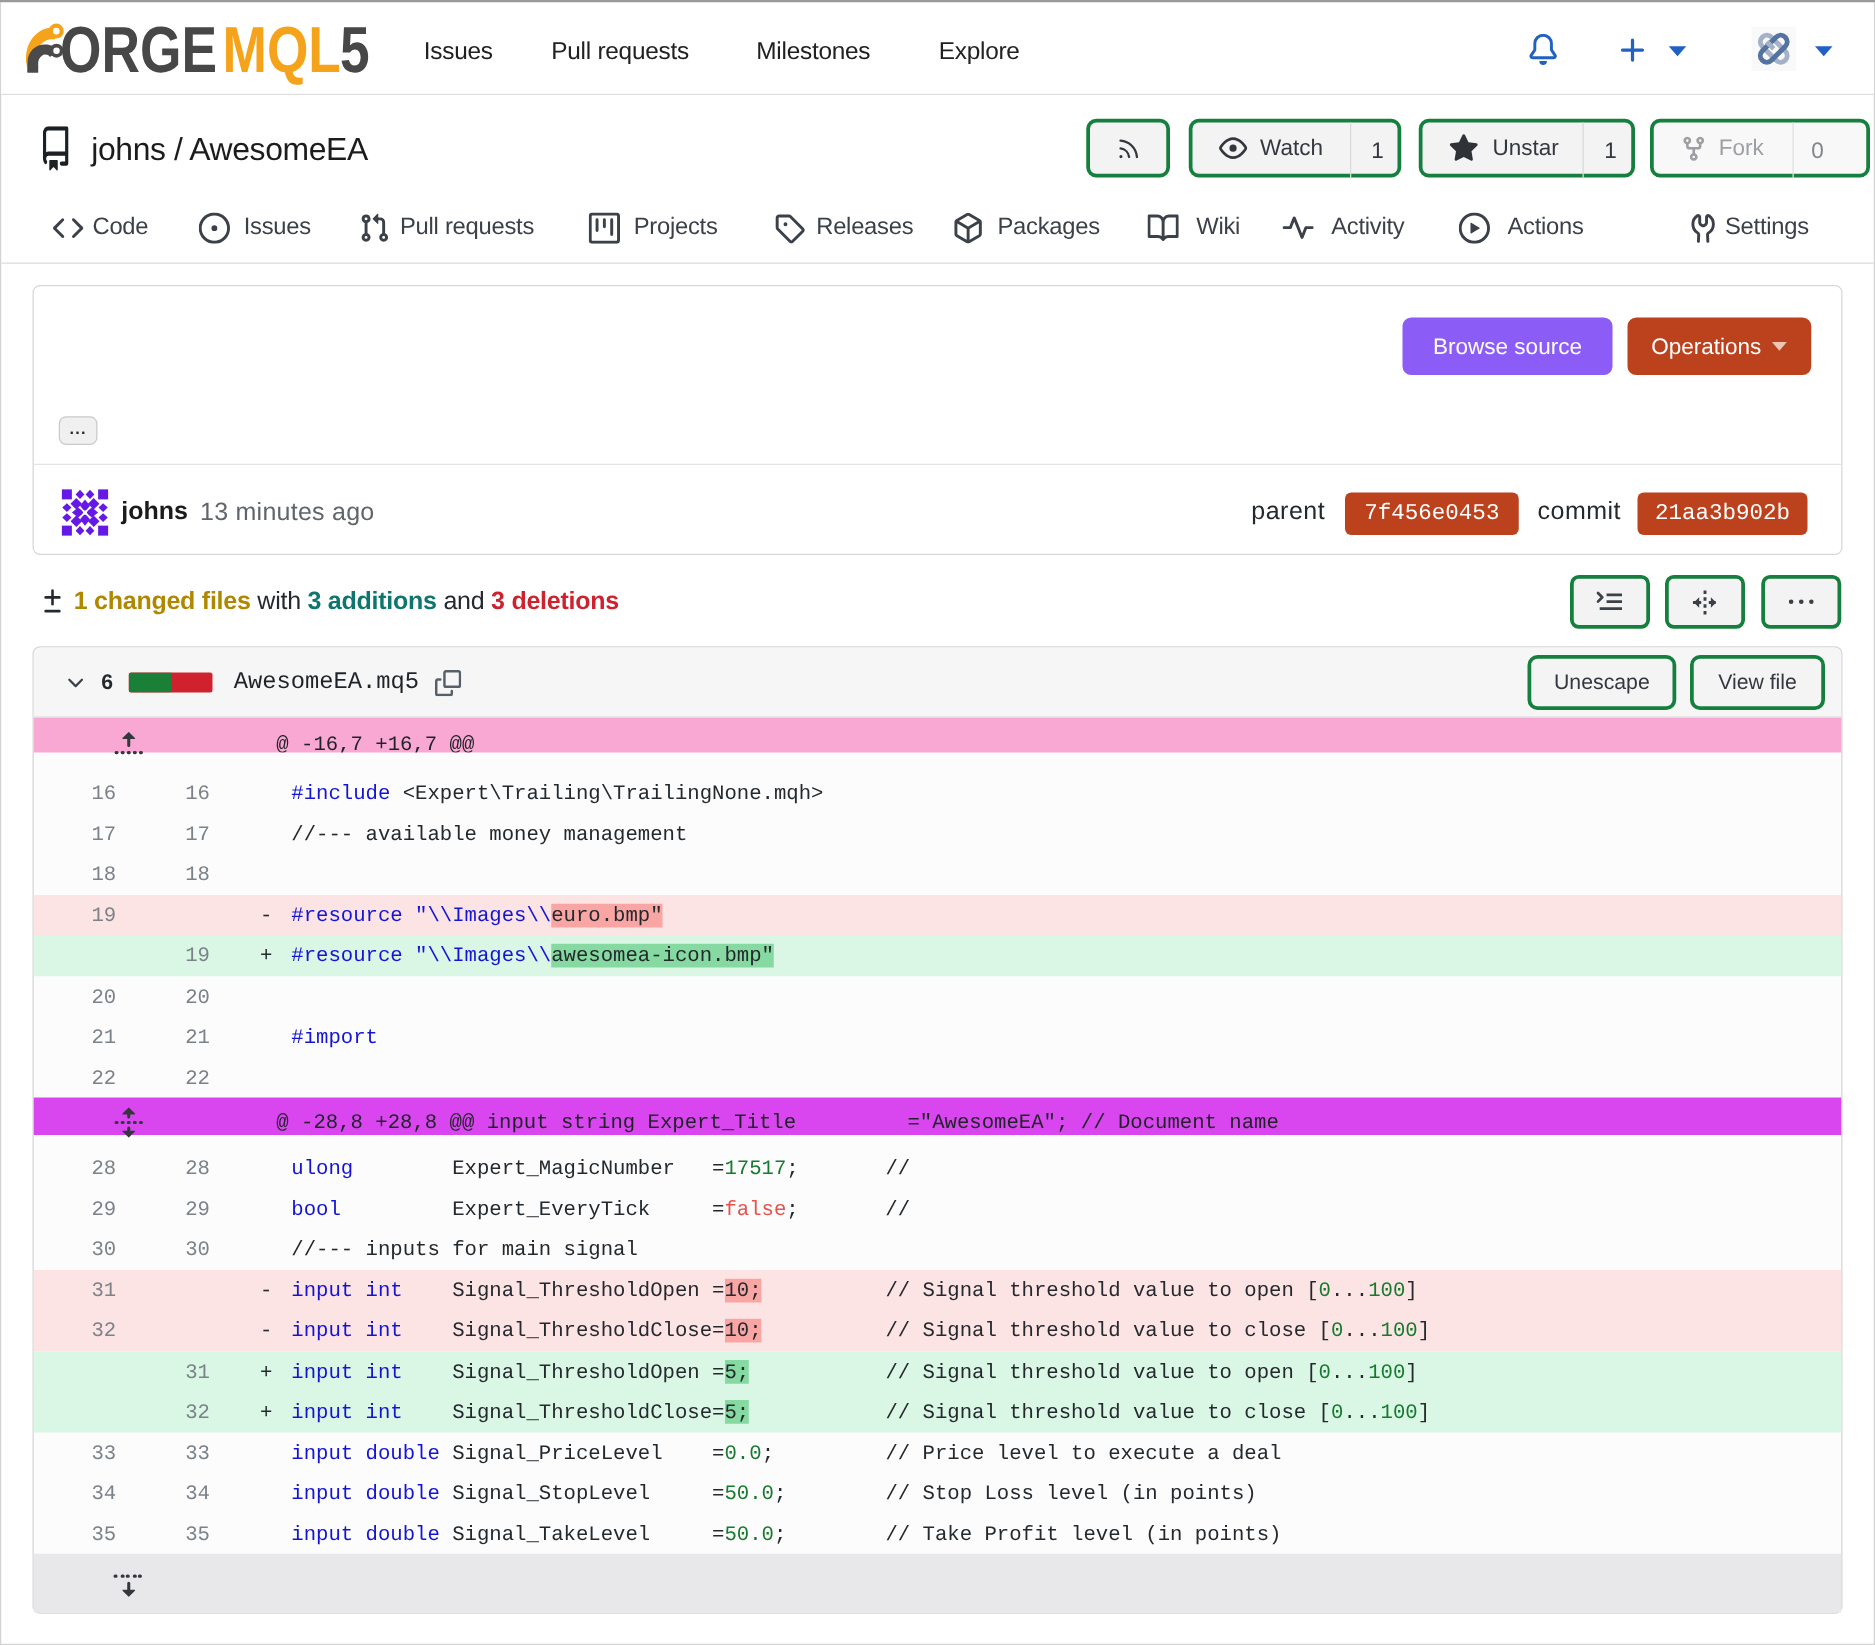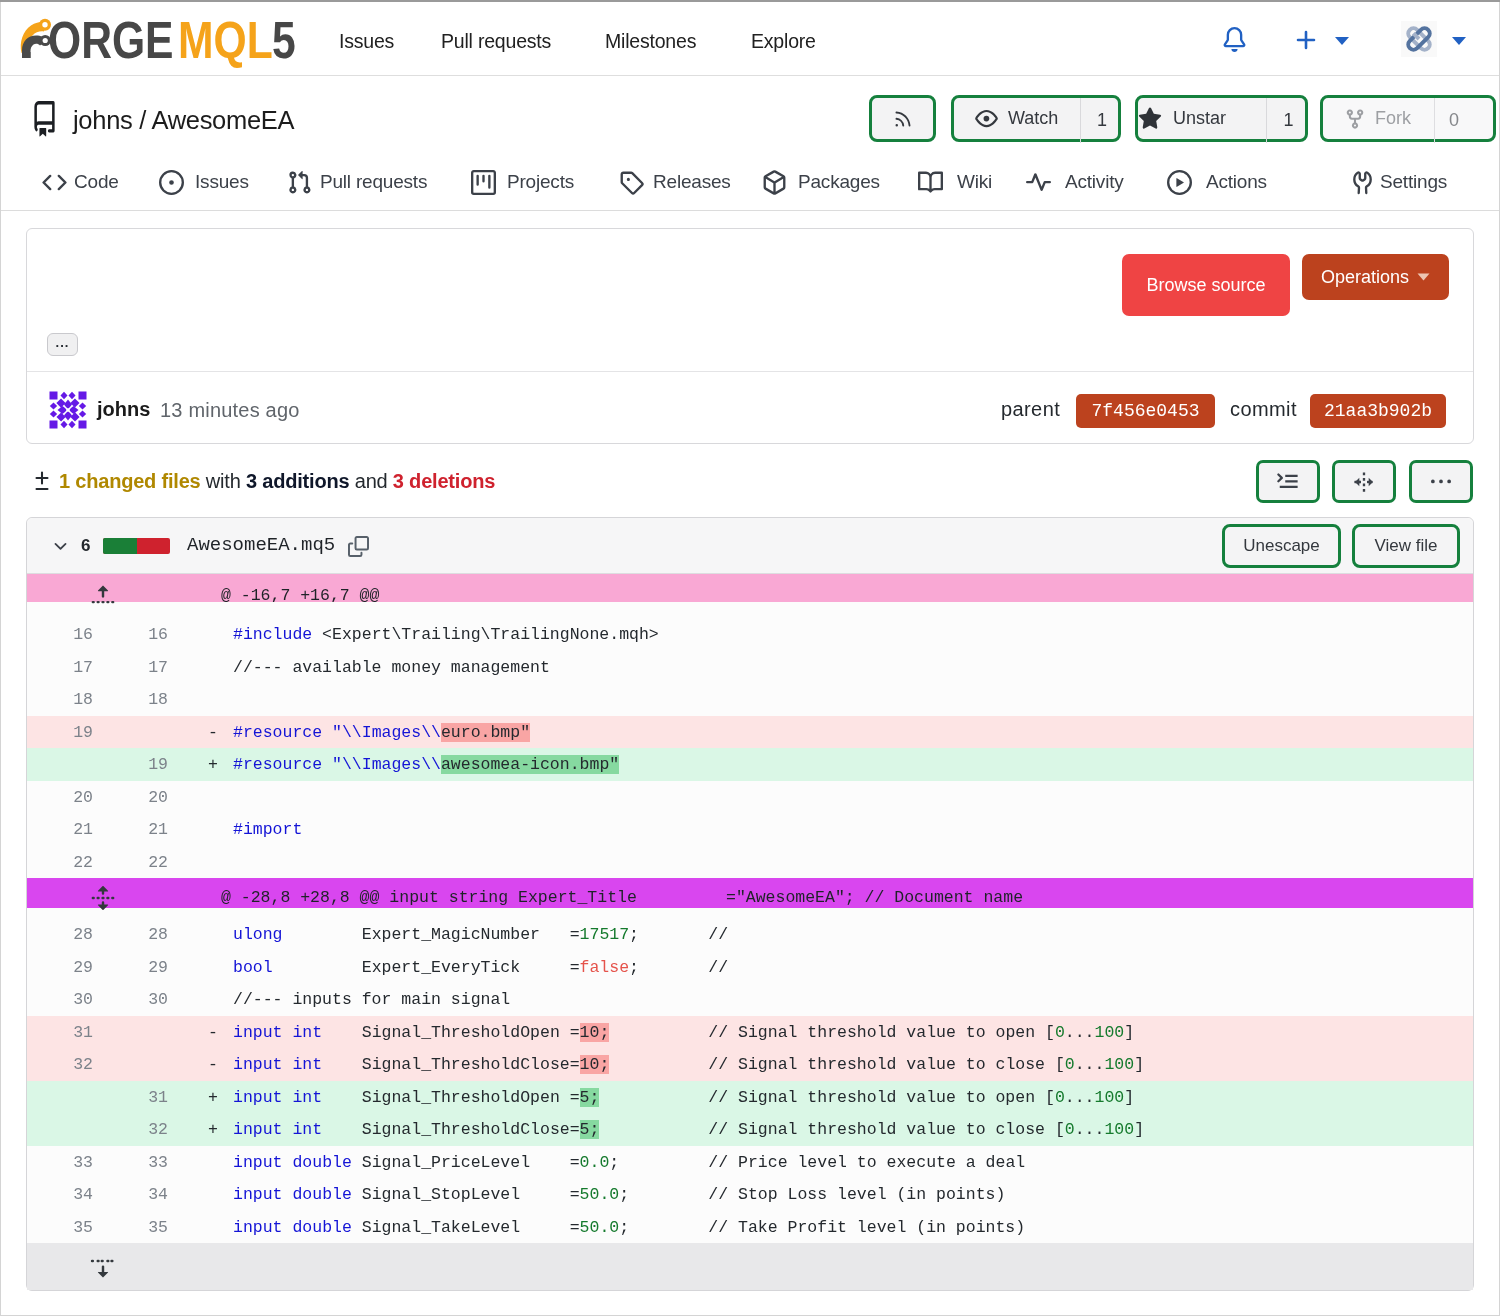--- a/index.html
+++ b/index.html
@@ -67,21 +67,21 @@
     </svg>
   </div>
 <div class="btn" style="left:951px;top:95px;width:170px;height:47px;justify-content:flex-start;padding-left:21px">
     <svg style="" width="23" height="23" viewBox="0 0 16 16">
       <path fill="#34383e" fill-rule="evenodd" d="M8 2c1.981 0 3.671.992 4.933 2.078 1.27 1.091 2.187 2.345 2.637 3.023a1.62 1.62 0 0 1 0 1.798c-.45.678-1.367 1.932-2.637 3.023C11.67 13.008 9.981 14 8 14c-1.981 0-3.671-.992-4.933-2.078C1.797 10.83.88 9.576.43 8.898a1.62 1.62 0 0 1 0-1.798c.45-.677 1.367-1.931 2.637-3.022C4.33 2.992 6.019 2 8 2ZM1.679 7.932a.12.12 0 0 0 0 .136c.411.622 1.241 1.75 2.366 2.717C5.176 11.758 6.527 12.5 8 12.5c1.473 0 2.825-.742 3.955-1.715 1.124-.967 1.954-2.096 2.366-2.717a.12.12 0 0 0 0-.136c-.412-.621-1.242-1.75-2.366-2.717C10.824 4.242 9.473 3.5 8 3.5c-1.473 0-2.825.742-3.955 1.715-1.124.967-1.954 2.096-2.366 2.717ZM8 10a2 2 0 1 1-.001-3.999A2 2 0 0 1 8 10Z"></path>
     </svg>
     <span style="margin-left:10px">Watch</span>
 <div class="abs" style="left:126px;top:0;width:1px;height:45px;background:#d9d9dc"></div>
 <div class="abs" style="left:127px;top:0;width:42px;height:45px;display:flex;align-items:center;justify-content:center">1</div>
   </div>
-<div class="btn" style="left:1135px;top:95px;width:173px;height:47px;justify-content:flex-start;">
+<div class="btn" style="left:1135px;top:95px;width:173px;height:47px;justify-content:flex-start;padding-left:21px">
     <svg style="" width="24" height="24" viewBox="0 0 16 16">
       <path fill="#2f3338" fill-rule="evenodd" d="M8 .25a.75.75 0 0 1 .673.418l1.882 3.815 4.21.612a.75.75 0 0 1 .416 1.279l-3.046 2.97.719 4.192a.751.751 0 0 1-1.088.791L8 12.347l-3.766 1.98a.75.75 0 0 1-1.088-.79l.72-4.194L.818 6.374a.75.75 0 0 1 .416-1.28l4.21-.611L7.327.668A.75.75 0 0 1 8 .25Z"></path>
     </svg>
     <span style="margin-left:11px">Unstar</span>
 <div class="abs" style="left:128px;top:0;width:1px;height:45px;background:#d9d9dc"></div>
 <div class="abs" style="left:129px;top:0;width:43px;height:45px;display:flex;align-items:center;justify-content:center">1</div>
   </div>
 <div class="btn" style="left:1320px;top:95px;width:176px;height:47px;background:#f8f8f9;color:#9d9fa3;justify-content:flex-start;padding-left:21px">
     <svg style="" width="22" height="22" viewBox="0 0 16 16">
       <path fill="#9d9fa3" fill-rule="evenodd" d="M5 5.372v.878c0 .414.336.75.75.75h4.5a.75.75 0 0 0 .75-.75v-.878a2.25 2.25 0 1 1 1.5 0v.878a2.25 2.25 0 0 1-2.25 2.25h-1.5v2.128a2.251 2.251 0 1 1-1.5 0V8.5h-1.5A2.25 2.25 0 0 1 3.5 6.25v-.878a2.25 2.25 0 1 1 1.5 0ZM5 3.25a.75.75 0 1 0-1.5 0 .75.75 0 0 0 1.5 0Zm6.75.75a.75.75 0 1 0 0-1.5.75.75 0 0 0 0 1.5Zm-3 8.75a.75.75 0 1 0-1.5 0 .75.75 0 0 0 1.5 0Z"></path>
@@ -125,21 +125,21 @@
 <div class="abs" style="left:1065px;top:171px;font-size:19px;letter-spacing:-0.2px;color:#3c4149">Activity</div>
 <svg style="left:1167px;top:170px;position:absolute;" width="25" height="25" viewBox="0 0 16 16">
     <path fill="#3c4149" fill-rule="evenodd" d="M8 0a8 8 0 1 1 0 16A8 8 0 0 1 8 0ZM1.5 8a6.5 6.5 0 1 0 13 0 6.5 6.5 0 0 0-13 0Zm4.879-2.773 4.264 2.559a.25.25 0 0 1 0 .428l-4.264 2.559A.25.25 0 0 1 6 10.559V5.442a.25.25 0 0 1 .379-.215Z"></path>
   </svg>
 <div class="abs" style="left:1206px;top:171px;font-size:19px;letter-spacing:-0.2px;color:#3c4149">Actions</div>
 <svg style="left:1350px;top:170px;position:absolute;" width="25" height="25" viewBox="0 0 16 16">
     <path fill="#3c4149" fill-rule="evenodd" d="M5.433 2.304A4.492 4.492 0 0 0 3.5 6c0 1.598.832 3.002 2.09 3.802.518.328.929.923.902 1.64v.008l-.164 3.337a.75.75 0 1 1-1.498-.073l.163-3.33c.002-.085-.05-.216-.207-.316A5.996 5.996 0 0 1 2 6a5.993 5.993 0 0 1 2.567-4.92 1.482 1.482 0 0 1 1.673-.04c.462.296.76.827.76 1.423v2.82c0 .082.041.16.11.206l.75.51a.25.25 0 0 0 .28 0l.75-.51A.249.249 0 0 0 9 5.282V2.463c0-.596.298-1.127.76-1.423a1.482 1.482 0 0 1 1.673.04A5.993 5.993 0 0 1 14 6a5.996 5.996 0 0 1-2.786 5.068c-.157.1-.209.23-.207.315l.163 3.33a.752.752 0 0 1-1.094.714.75.75 0 0 1-.404-.64l-.164-3.345c-.027-.717.384-1.312.902-1.64A4.495 4.495 0 0 0 12.5 6a4.492 4.492 0 0 0-1.933-3.696c-.024.017-.067.067-.067.16v2.818a1.75 1.75 0 0 1-.767 1.448l-.75.51a1.75 1.75 0 0 1-1.966 0l-.75-.51A1.75 1.75 0 0 1 5.5 5.282V2.463c0-.092-.043-.142-.067-.159Z"></path>
   </svg>
 <div class="abs" style="left:1380px;top:171px;font-size:19px;letter-spacing:-0.2px;color:#3c4149">Settings</div>
 <div class="abs" style="left:26px;top:228px;width:1448px;height:216px;background:#fff;border:1px solid #d8d8db;border-radius:6px"></div>
-<div class="abs" style="left:1122px;top:254px;width:168px;height:62px;background:#ef4444;border-radius:7px;color:#fff;font-size:18px;display:flex;align-items:center;justify-content:center">Browse source</div>
+<div class="abs" style="left:1122px;top:254px;width:168px;height:46px;background:#8b5cf6;border-radius:7px;color:#fff;font-size:18px;display:flex;align-items:center;justify-content:center">Browse source</div>
 <div class="abs" style="left:1302px;top:254px;width:147px;height:46px;background:#bc421e;border-radius:7px;color:#fff;font-size:18px;display:flex;align-items:center;justify-content:center">Operations<svg style="margin-left:8px" width="13" height="8" viewBox="0 0 13 8">
       <path d="M0.5 0.5h12L6.5 7.5Z" fill="#edc5b2"></path>
     </svg></div>
 <div class="abs" style="left:47px;top:333px;width:31px;height:23px;background:#f0f0f1;border:1px solid #c9c9cd;border-radius:6px;color:#24292e;font-size:13px;letter-spacing:1px;text-align:center;line-height:18px;font-weight:bold">...</div>
 <div class="abs" style="left:27px;top:371px;width:1446px;height:1px;background:#e4e4e6"></div>
 <svg class="abs" style="left:48px;top:390px" width="40" height="40" viewBox="0 0 40 40">
 <rect width="40" height="40" fill="#fff"></rect>
 <g fill="#6519e6">
 <rect x="1.5" y="1.5" width="8" height="8"></rect>
       <rect x="30.5" y="1.5" width="8" height="8"></rect>
@@ -166,21 +166,21 @@
   </svg>
 <div class="abs" style="left:97px;top:398px;font-size:20px;font-weight:bold;color:#1b1b1b">johns</div>
 <div class="abs" style="left:160px;top:399px;font-size:20px;letter-spacing:0.2px;color:#60656b">13 minutes ago</div>
 <div class="abs" style="left:1001px;top:398px;font-size:20px;letter-spacing:0.4px;color:#24292e">parent</div>
 <div class="abs mono" style="left:1076px;top:394px;width:139px;height:34px;background:#bc421e;border-radius:5px;color:#fff;font-size:18px;text-align:center;line-height:34px">7f456e0453</div>
 <div class="abs" style="left:1230px;top:398px;font-size:20px;letter-spacing:0.4px;color:#24292e">commit</div>
 <div class="abs mono" style="left:1310px;top:394px;width:136px;height:34px;background:#bc421e;border-radius:5px;color:#fff;font-size:18px;text-align:center;line-height:34px">21aa3b902b</div>
 <svg style="left:31px;top:470px;position:absolute;" width="22" height="22" viewBox="0 0 16 16">
     <path fill="#24292e" fill-rule="evenodd" d="M8.75 1.75V5H12a.75.75 0 0 1 0 1.5H8.75v3.25a.75.75 0 0 1-1.5 0V6.5H4A.75.75 0 0 1 4 5h3.25V1.75a.75.75 0 0 1 1.5 0ZM4 13h8a.75.75 0 0 1 0 1.5H4A.75.75 0 0 1 4 13Z"></path>
   </svg>
-<div class="abs" style="left:59px;top:470px;font-size:20px;letter-spacing:-0.2px;color:#24292e"><b style="color:#b08800">1 changed files</b> with <b style="color:#0f172a">3 additions</b> and <b style="color:#cf222e">3 deletions</b></div>
+<div class="abs" style="left:59px;top:470px;font-size:20px;letter-spacing:-0.2px;color:#24292e"><b style="color:#b08800">1 changed files</b> with <b style="color:#0f766e">3 additions</b> and <b style="color:#cf222e">3 deletions</b></div>
 <div class="btn" style="left:1256px;top:460px;width:64px;height:43px;border-radius:7px">
     <svg width="22" height="22" viewBox="0 0 16 16">
       <g stroke="#3c4149" stroke-width="1.6" fill="none">
         <path d="M1 2.5 L3.5 5 L1 7.5" stroke-linecap="round" stroke-linejoin="round"></path>
         <path d="M6 3.5 h9 M6 7.5 h9 M2 11.5 h13"></path>
       </g>
     </svg>
   </div>
 <div class="btn" style="left:1332px;top:460px;width:64px;height:43px;border-radius:7px">
     <svg width="22" height="22" viewBox="0 0 16 16">

